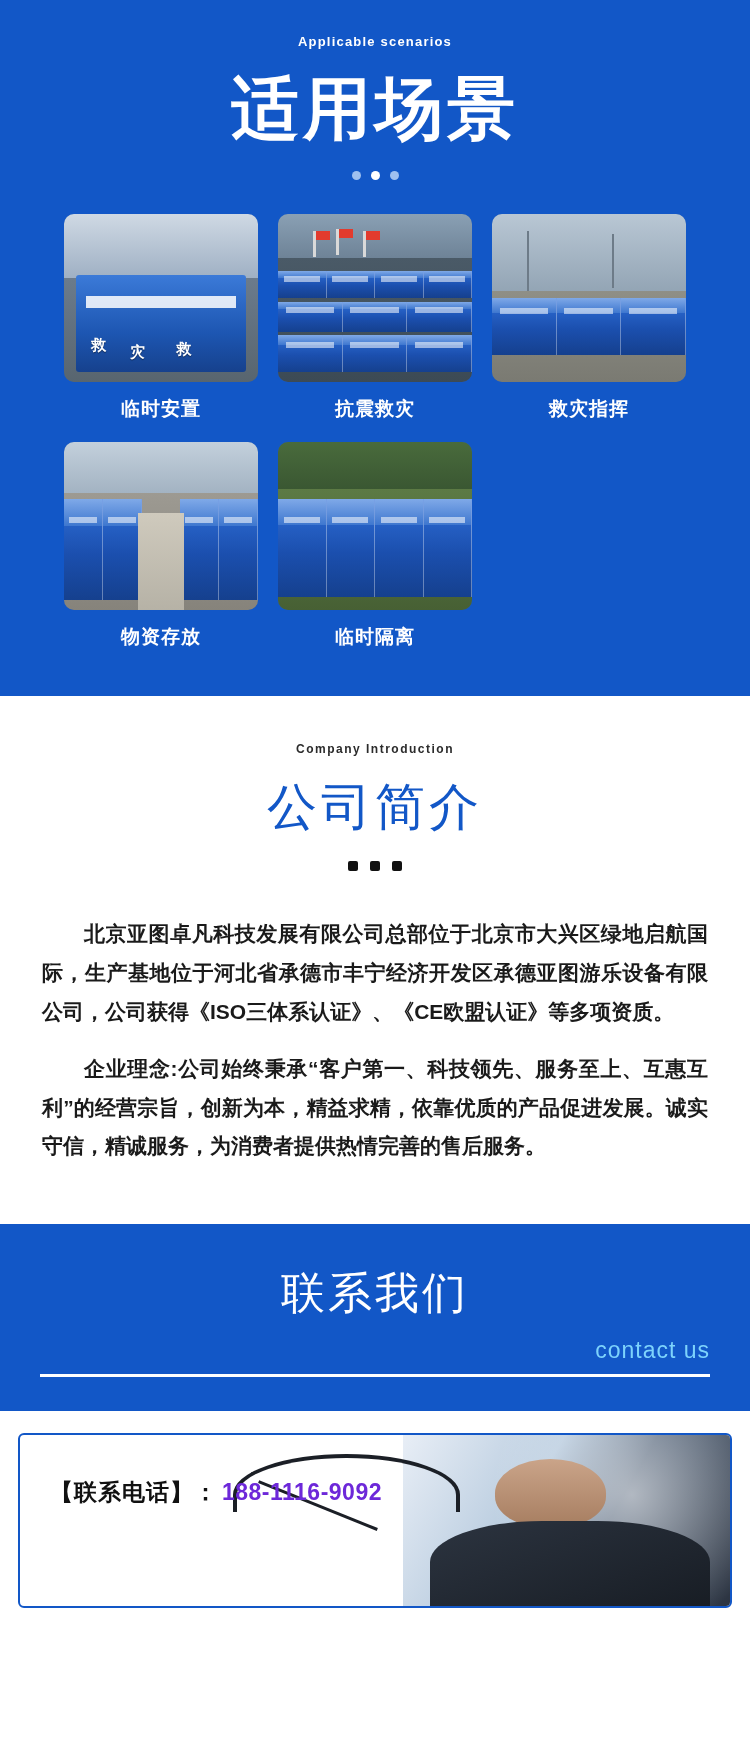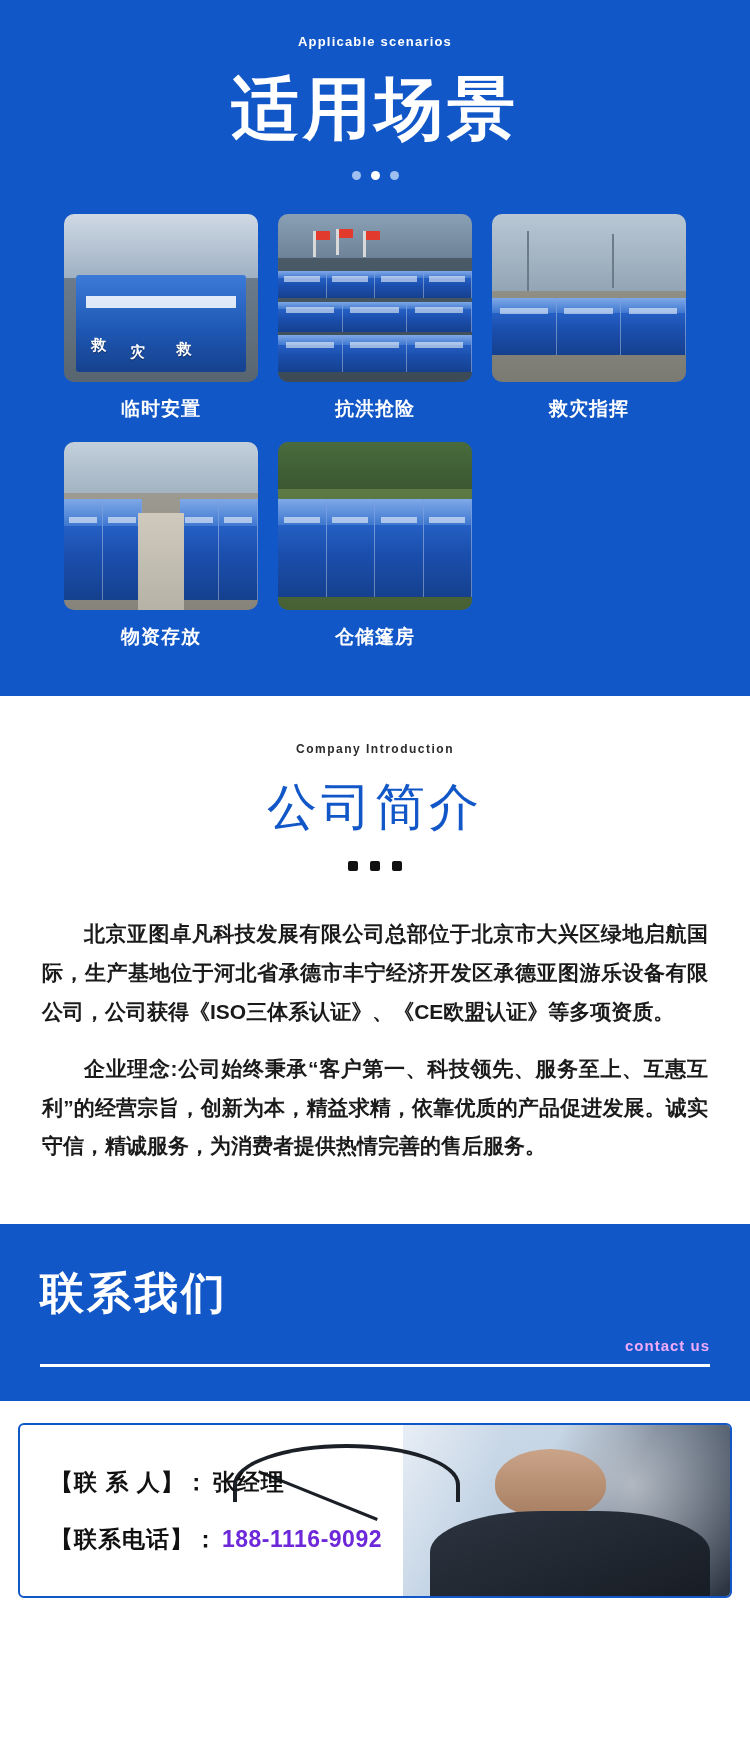--- a/index.html
+++ b/index.html
@@ -168,30 +168,31 @@
   }
 
   
   .contact {
     background: #1257c7;
     padding: 40px 40px 34px 40px;
   }
   .contact .cn {
     color: #ffffff;
     font-size: 44px;
-    font-weight: bold;
+    font-weight: normal;
     letter-spacing: 3px;
+    text-align: center;
   }
   .contact .row-en {
     display: flex; justify-content: flex-end; margin-top: 14px;
   }
   .contact .en {
-    color: #f0abfc;
-    font-size: 15px;
-    font-weight: bold;
+    color: #7dd3fc;
+    font-size: 23px;
+    font-weight: normal;
     letter-spacing: 1px;
   }
   .contact .rule {
     margin-top: 10px;
     height: 3px;
     background: #ffffff;
     width: 100%;
   }
 
   
@@ -311,21 +312,21 @@
               <div class="roofband"></div>
             </div>
             <div class="tent">
               <div class="roofband"></div>
             </div>
             <div class="tent">
               <div class="roofband"></div>
             </div>
           </div>
       </div>
-      <div class="cap">抗洪抢险</div>
+      <div class="cap">抗震救灾</div>
     </div>
 
 
     <div class="cell">
       <div class="thumb sceneD">
         <div class="sky"></div>
           <div class="ground"></div>
         <div class="pole" style="left:18%;top:10%;height:36%;"></div>
         <div class="pole" style="left:62%;top:12%;height:32%;"></div>
         <div class="tentrow" style="top:50%;height:34%;">
@@ -379,21 +380,21 @@
               <div class="roofband"></div>
             </div>
             <div class="tent">
               <div class="roofband"></div>
             </div>
             <div class="tent">
               <div class="roofband"></div>
             </div>
           </div>
       </div>
-      <div class="cap">仓储篷房</div>
+      <div class="cap">临时隔离</div>
     </div>
 
   </div>
 </section>
 
 <section class="company">
   <div class="eyebrow-en">Company Introduction</div>
   <h2 class="big-title">公司简介</h2>
   <div class="sqdots">
     <span></span>
@@ -414,22 +415,18 @@
   <div class="rule"></div>
 </section>
 
 <section class="cardwrap">
   <div class="card">
     <div class="photo"></div>
     <div class="headset"></div>
     <div class="mic"></div>
     <div class="lines">
       <div class="line">
-        <span>【联 系 人】：</span>
-        <span class="val">张经理</span>
-      </div>
-      <div class="line">
         <span>【联系电话】：</span>
         <span class="val tel">188-1116-9092</span>
       </div>
     </div>
   </div>
 </section>
 
 </body></html>

